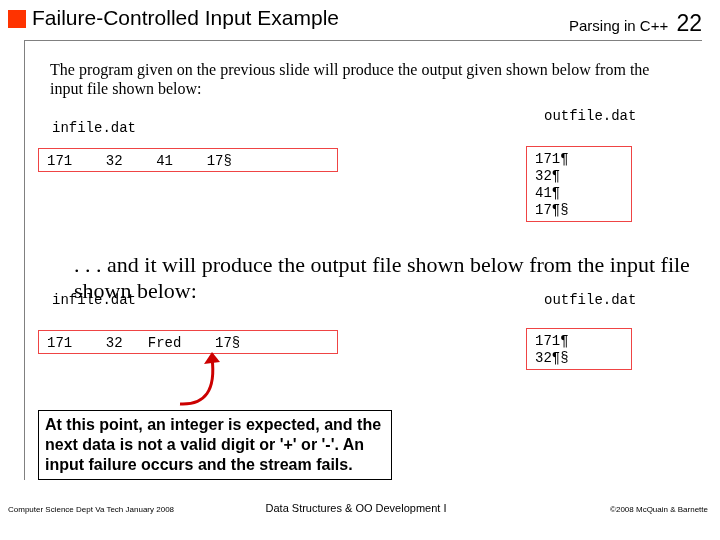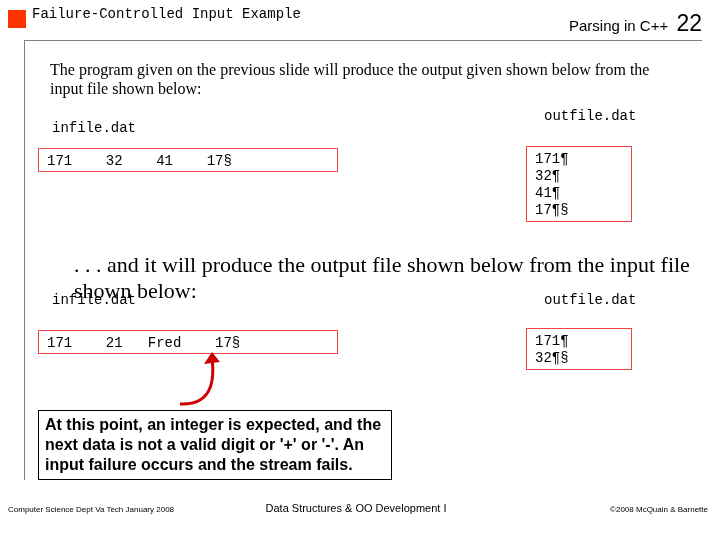--- a/index.html
+++ b/index.html
@@ -23,22 +23,22 @@
     left: 8px;
     top: 10px;
     width: 18px;
     height: 18px;
     background: #ff3300;
   }
   .title {
     position: absolute;
     left: 32px;
     top: 6px;
-    font-family: Liberation Mono, monospace;
-    font-size: 14px;
+    font-family: Liberation Sans, sans-serif;
+    font-size: 21px;
     color: #000;
   }
   .hdr-right {
     position: absolute;
     right: 18px;
     top: 10px;
     font-family: Arial, Helvetica, sans-serif;
     font-size: 15px;
     color: #000;
   }
@@ -171,21 +171,21 @@
   <div class="databox out1">171¶
 32¶
 41¶
 17¶§</div>
 
   <div class="midline">.  .  . and it will produce the output file shown below from  the input file shown below:</div>
 
   <div class="mono label-infile2">infile.dat</div>
   <div class="mono label-outfile2">outfile.dat</div>
 
-  <div class="databox in2">171    21   Fred    17§</div>
+  <div class="databox in2">171    32   Fred    17§</div>
   <div class="databox out2">171¶
 32¶§</div>
 
   <svg class="arrow-svg" viewBox="0 0 80 60">
     <path d="M 10 54 Q 48 56 42 8" stroke="#cc0000" stroke-width="3" fill="none"></path>
     <path d="M 42 2 L 34 14 L 50 12 Z" fill="#cc0000"></path>
   </svg>
 
   <div class="note-box">At this point, an integer is expected, and the next data is not a valid digit or '+' or '-'.  An input failure occurs and the stream fails.</div>
 

